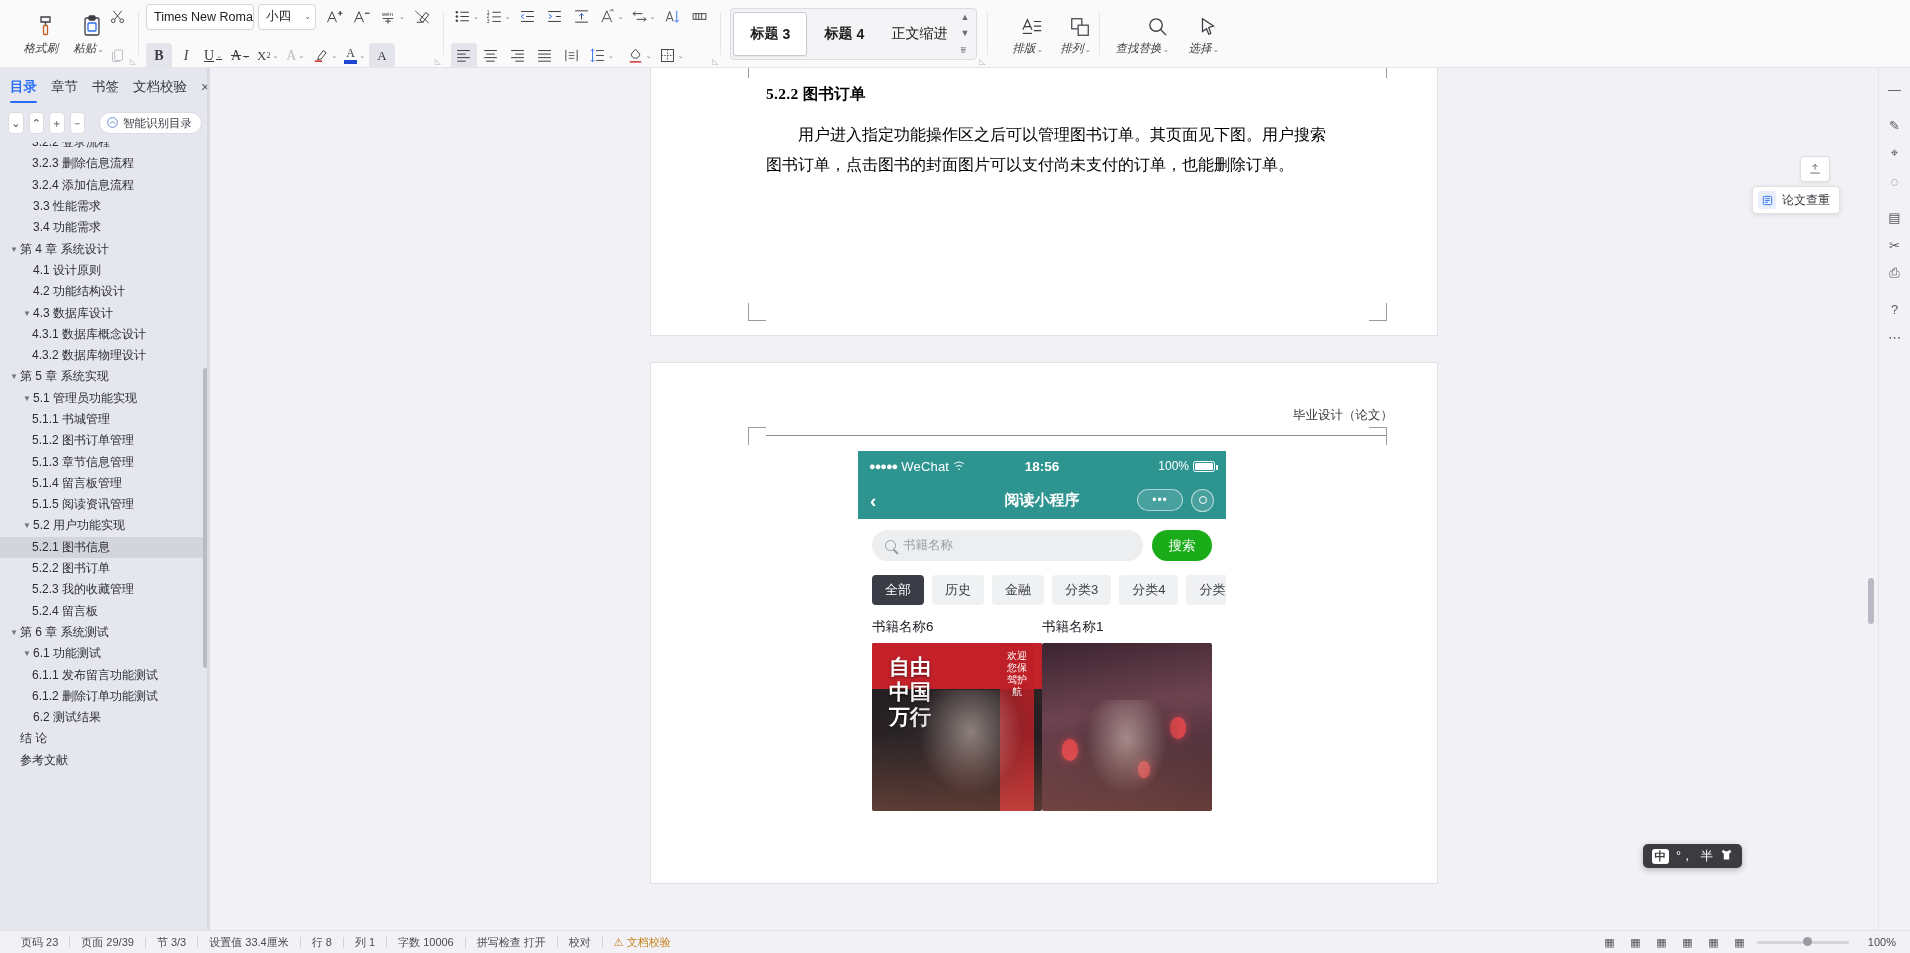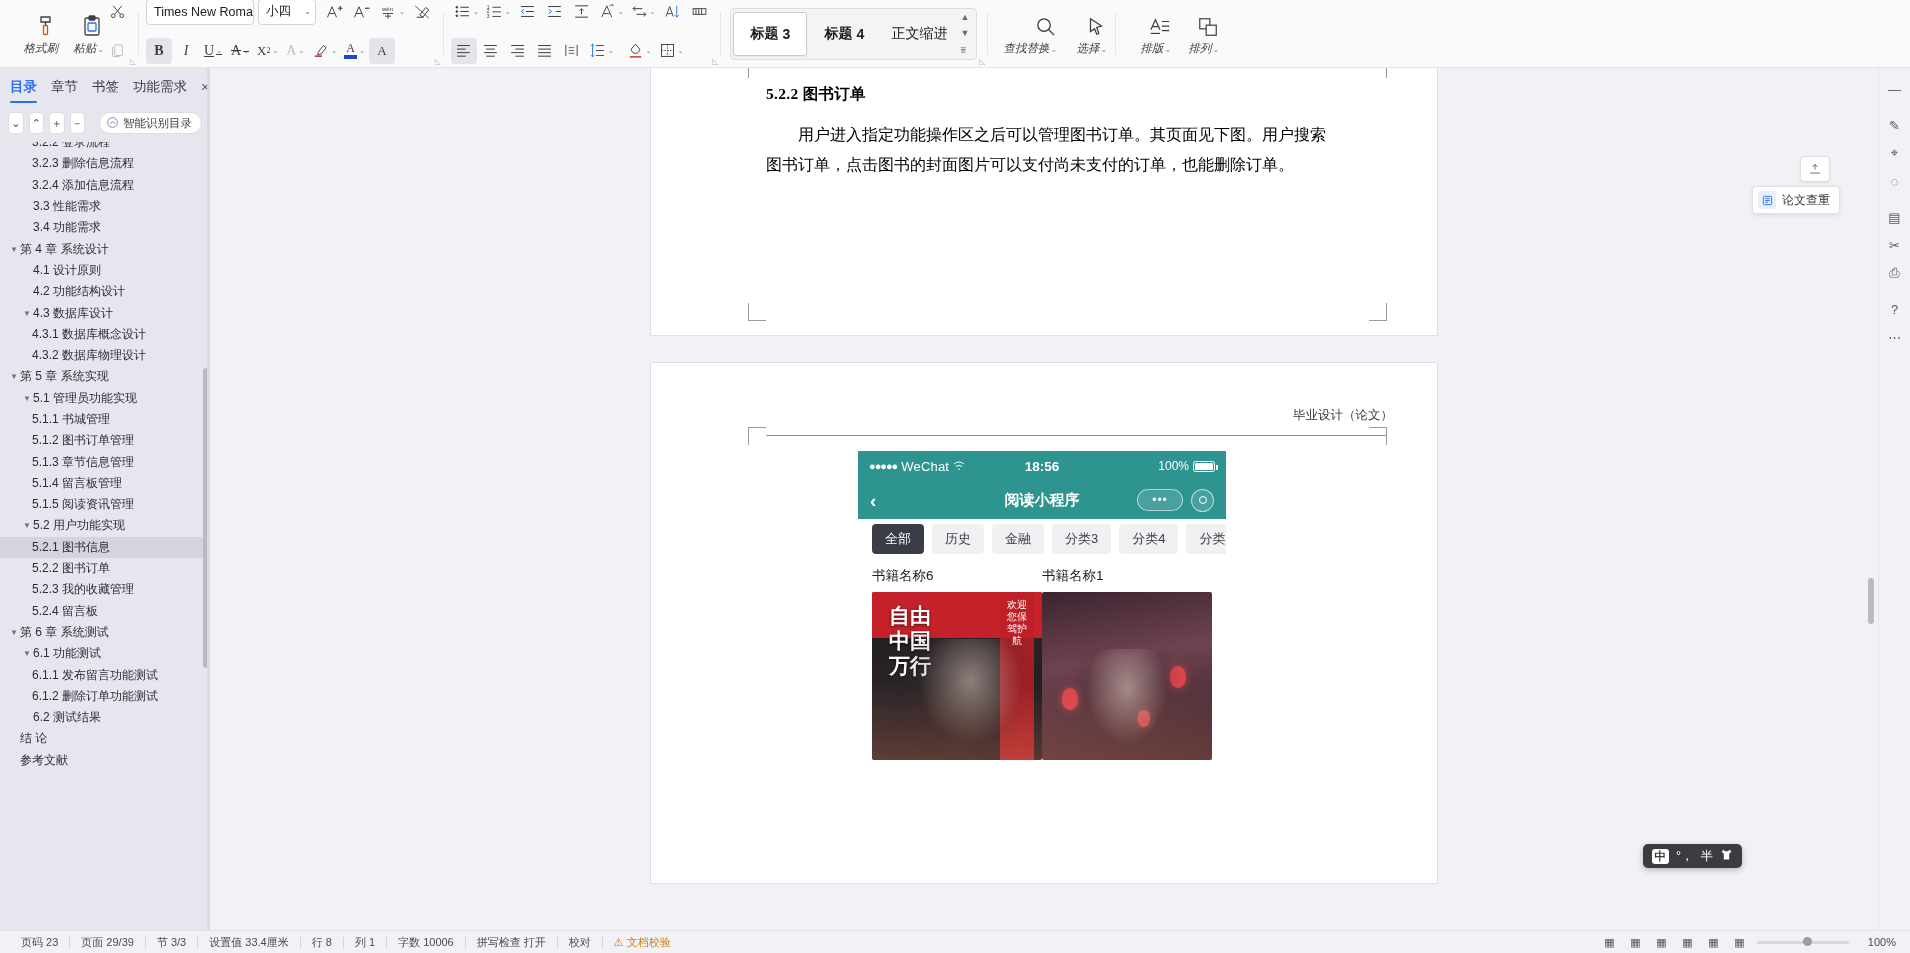--- a/index.html
+++ b/index.html
@@ -28,21 +28,21 @@
 
   
   .bigbtn {
     display:flex; flex-direction:column; align-items:flex-end; justify-content:center;
     width:46px; height:60px; border-radius:4px; cursor:pointer; color:#3c3c43;font-style:italic;
   }
   .bigbtn .glyph { height:26px; display:flex; align-items:flex-end; }
   .bigbtn .lbl { font-size:11.5px; margin-top:3px; white-space:nowrap; }
   .bigbtn .lbl .car { font-size:8px; color:#888; margin-left:1px;}
 
-  .twostack { display:flex; flex-direction:column; justify-content:flex-end; height:60px; gap:13px;}
+  .twostack { display:flex; flex-direction:column; justify-content:space-between; height:60px; gap:13px;}
   .trow { display:flex; align-items:center; gap:1px; height:27px;}
 
   .ibtn {
     height:26px; min-width:26px; padding:0 3px; border-radius:4px; cursor:pointer;
     display:flex; align-items:center; justify-content:center; color:#3c3c43;
   }
   .ibtn.active { background:#e4e5ea; }
   .ibtn .car { font-size:7px; color:#7a7a82; margin-left:2px; }
 
   
@@ -520,70 +520,70 @@
         <div class="gspin">
           <span>▲</span>
           <span>▼</span>
           <span>⩸</span>
         </div>
       </div>
       <span class="corner">◺</span>
     </div>
 
     <div class="rgroup">
-      <div class="bigbtn" style="width:62px">
-        <span class="glyph">
-          <svg width="23" height="23" viewBox="0 0 24 24" fill="none" stroke="#3c3c43" stroke-width="1.4">
-              <circle cx="10.5" cy="10.5" r="6.5"></circle>
-              <path d="M15.4 15.4L21 21"></path>
-            </svg>
-        </span>
-        <span class="lbl"><span>查找替换</span><span class="car">⌄</span></span>
-      </div>
-      <div class="bigbtn" style="width:50px">
-        <span class="glyph">
-          <svg width="22" height="22" viewBox="0 0 24 24" fill="none" stroke="#3c3c43" stroke-width="1.4">
-              <path d="M6 3l12 8-5.2 1.4L15 19l-2.2.9-2.4-6L6 17z"></path>
-            </svg>
-        </span>
-        <span class="lbl"><span>选择</span><span class="car">⌄</span></span>
-      </div>
-    </div>
-
-    <div class="rgroup">
       <div class="bigbtn" style="width:48px">
         <span class="glyph">
           <svg width="22" height="22" viewBox="0 0 24 24" fill="none" stroke="#3c3c43" stroke-width="1.3">
               <path d="M2 15L7 4l5 11M3.6 11.5h6.8"></path>
               <path d="M2 19h10"></path>
               <path d="M14 6h8M14 11h8M14 16h8"></path>
             </svg>
         </span>
         <span class="lbl"><span>排版</span><span class="car">⌄</span></span>
       </div>
       <div class="bigbtn" style="width:48px">
         <span class="glyph">
           <svg width="22" height="22" viewBox="0 0 24 24" fill="none" stroke="#3c3c43" stroke-width="1.3">
               <rect x="3" y="3" width="11" height="11"></rect>
               <rect x="10" y="10" width="11" height="11" fill="#fafafb"></rect>
             </svg>
         </span>
         <span class="lbl"><span>排列</span><span class="car">⌄</span></span>
       </div>
     </div>
+
+    <div class="rgroup">
+      <div class="bigbtn" style="width:62px">
+        <span class="glyph">
+          <svg width="23" height="23" viewBox="0 0 24 24" fill="none" stroke="#3c3c43" stroke-width="1.4">
+              <circle cx="10.5" cy="10.5" r="6.5"></circle>
+              <path d="M15.4 15.4L21 21"></path>
+            </svg>
+        </span>
+        <span class="lbl"><span>查找替换</span><span class="car">⌄</span></span>
+      </div>
+      <div class="bigbtn" style="width:50px">
+        <span class="glyph">
+          <svg width="22" height="22" viewBox="0 0 24 24" fill="none" stroke="#3c3c43" stroke-width="1.4">
+              <path d="M6 3l12 8-5.2 1.4L15 19l-2.2.9-2.4-6L6 17z"></path>
+            </svg>
+        </span>
+        <span class="lbl"><span>选择</span><span class="car">⌄</span></span>
+      </div>
+    </div>
   </div>
 
   <div class="body">
 
     <div class="navpane">
       <div class="navtabs">
         <div class="navtab on">目录</div>
         <div class="navtab">章节</div>
         <div class="navtab">书签</div>
-        <div class="navtab">功能需求</div>
+        <div class="navtab">文档校验</div>
         <div class="navclose">×</div>
       </div>
 
       <div class="navtools">
         <div class="ntbtn">⌄</div>
         <div class="ntbtn">⌃</div>
         <div class="ntbtn">＋</div>
         <div class="ntbtn">－</div>
         <div class="smartbtn">
           <span>
@@ -765,20 +765,27 @@
             <span class="navback">‹</span>
             <span class="navtitle">阅读小程序</span>
             <div class="navright">
               <span class="capsule">•••</span>
               <span class="ocircle">
                   <i></i>
                 </span>
             </div>
           </div>
 
+          <div class="searchrow">
+            <div class="searchbox">
+              <span class="sicon"></span>
+              <span>书籍名称</span>
+            </div>
+            <div class="searchbtn">搜索</div>
+          </div>
 
           <div class="cats" id="cat-row">
               <div class="cat on">全部</div>
               <div class="cat">历史</div>
               <div class="cat">金融</div>
               <div class="cat">分类3</div>
               <div class="cat">分类4</div>
               <div class="cat">分类5</div>
             </div>
 

